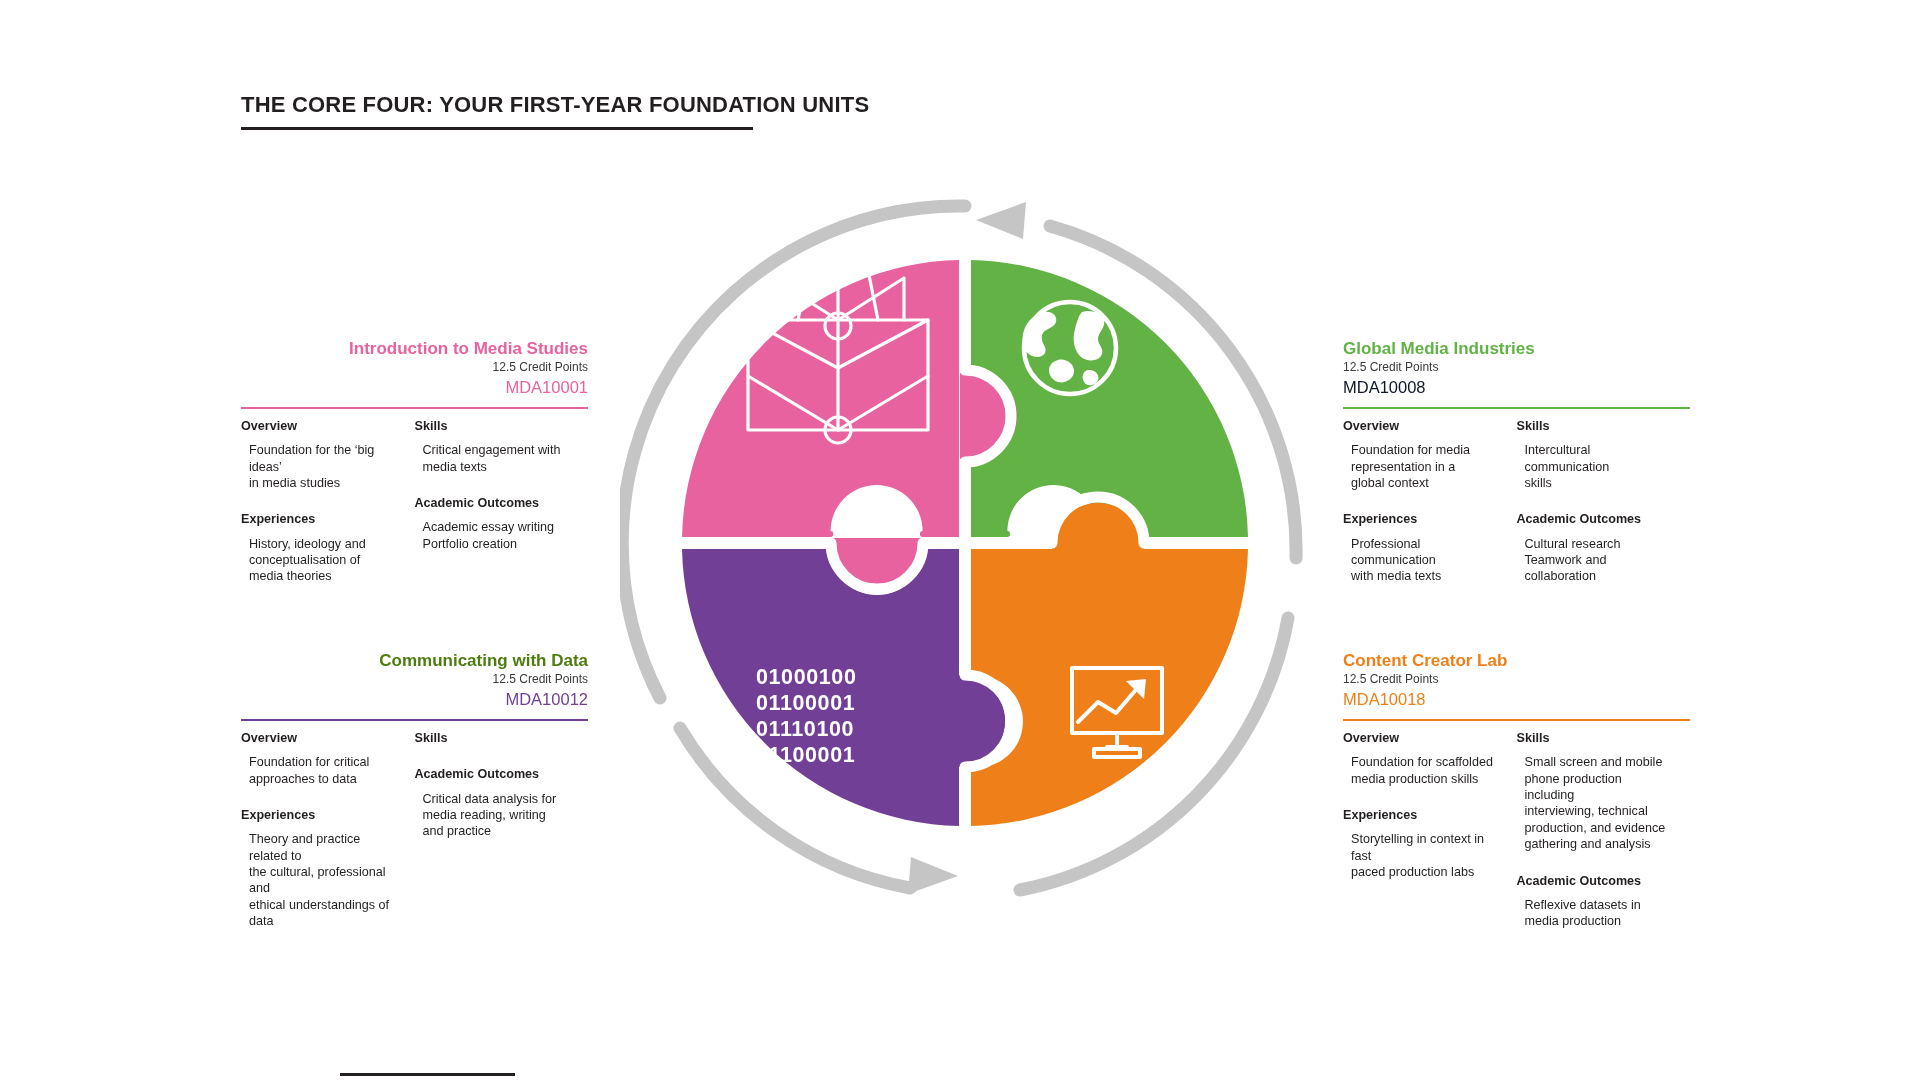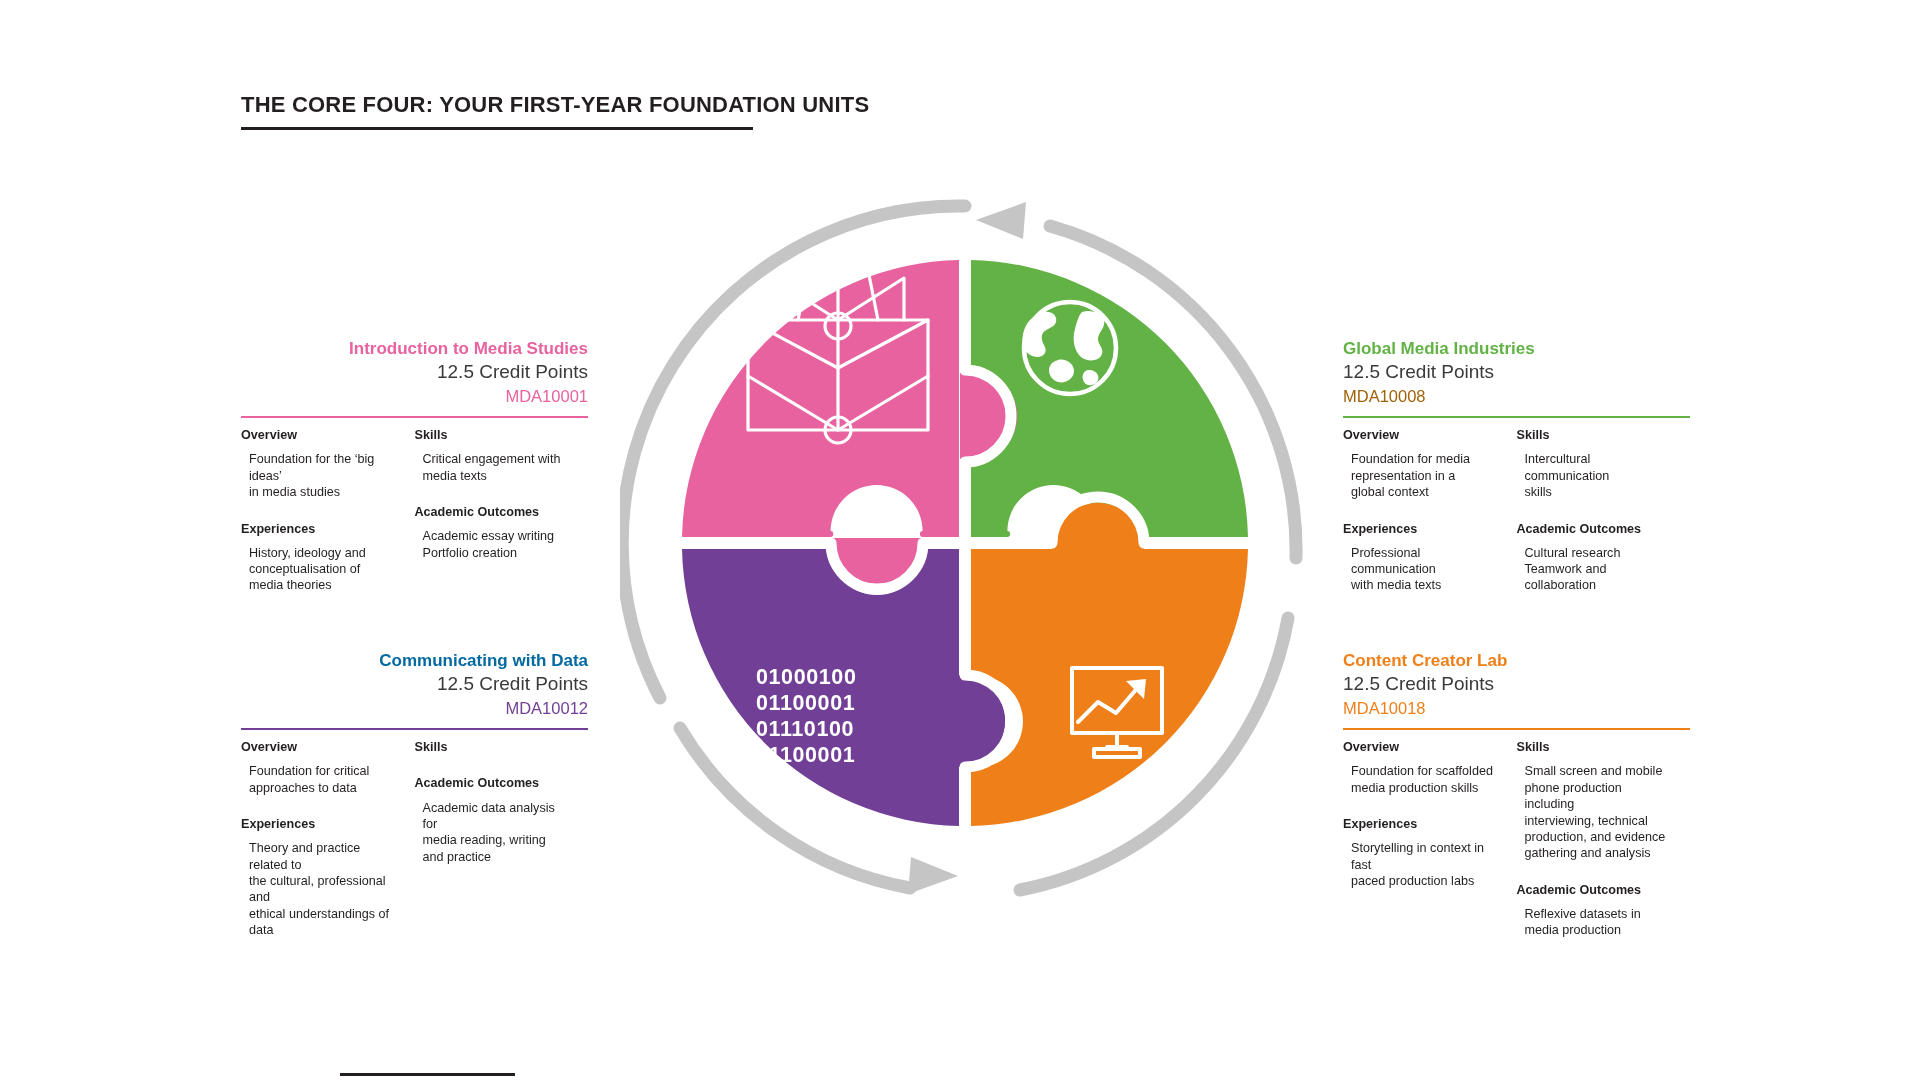--- a/index.html
+++ b/index.html
@@ -47,21 +47,21 @@
   .unit-card.left  { text-align: right; }
   .unit-card.right { text-align: left; }
 
   .unit-name {
     font-size: 17px;
     font-weight: bold;
     line-height: 1.25;
     margin: 0;
   }
   .unit-credits {
-    font-size: 19px;
+    font-size: 12px;
     color: #3a3a3a;
     line-height: 1.3;
     margin: 1px 0 0 0;
     font-weight: 400;
   }
   .unit-code {
     font-size: 16.5px;
     line-height: 1.3;
     margin: 1px 0 0 0;
     font-weight: 400;
@@ -190,21 +190,21 @@
       <div class="blk">
         <div class="blk-h">Academic Outcomes</div>
         <div class="blk-p">Academic essay writing
 Portfolio creation</div>
       </div>
     </div>
   </div>
 </div>
 
 <div class="unit-card left" id="card-data">
-  <div class="unit-name" style="color:#0369a1">Communicating with Data</div>
+  <div class="unit-name" style="color:#4d7c0f">Communicating with Data</div>
   <div class="unit-credits">12.5 Credit Points</div>
   <div class="unit-code" style="color:#713f96">MDA10012</div>
   <div class="unit-rule" style="background:#713f96"></div>
   <div class="unit-cols">
     <div class="unit-col">
       <div class="blk">
         <div class="blk-h">Overview</div>
         <div class="blk-p">Foundation for critical
 approaches to data</div>
       </div>
@@ -214,32 +214,32 @@
 the cultural, professional and
 ethical understandings of data</div>
       </div>
     </div>
     <div class="unit-col">
       <div class="blk">
         <div class="blk-h">Skills</div>
       </div>
       <div class="blk">
         <div class="blk-h">Academic Outcomes</div>
-        <div class="blk-p">Academic data analysis for
+        <div class="blk-p">Critical data analysis for
 media reading, writing
 and practice</div>
       </div>
     </div>
   </div>
 </div>
 
 <div class="unit-card right" id="card-global">
   <div class="unit-name" style="color:#62b245">Global Media Industries</div>
   <div class="unit-credits">12.5 Credit Points</div>
-  <div class="unit-code" style="color:#a16207">MDA10008</div>
+  <div class="unit-code" style="color:#0f172a">MDA10008</div>
   <div class="unit-rule" style="background:#62b245"></div>
   <div class="unit-cols">
     <div class="unit-col">
       <div class="blk">
         <div class="blk-h">Overview</div>
         <div class="blk-p">Foundation for media
 representation in a
 global context</div>
       </div>
       <div class="blk">

